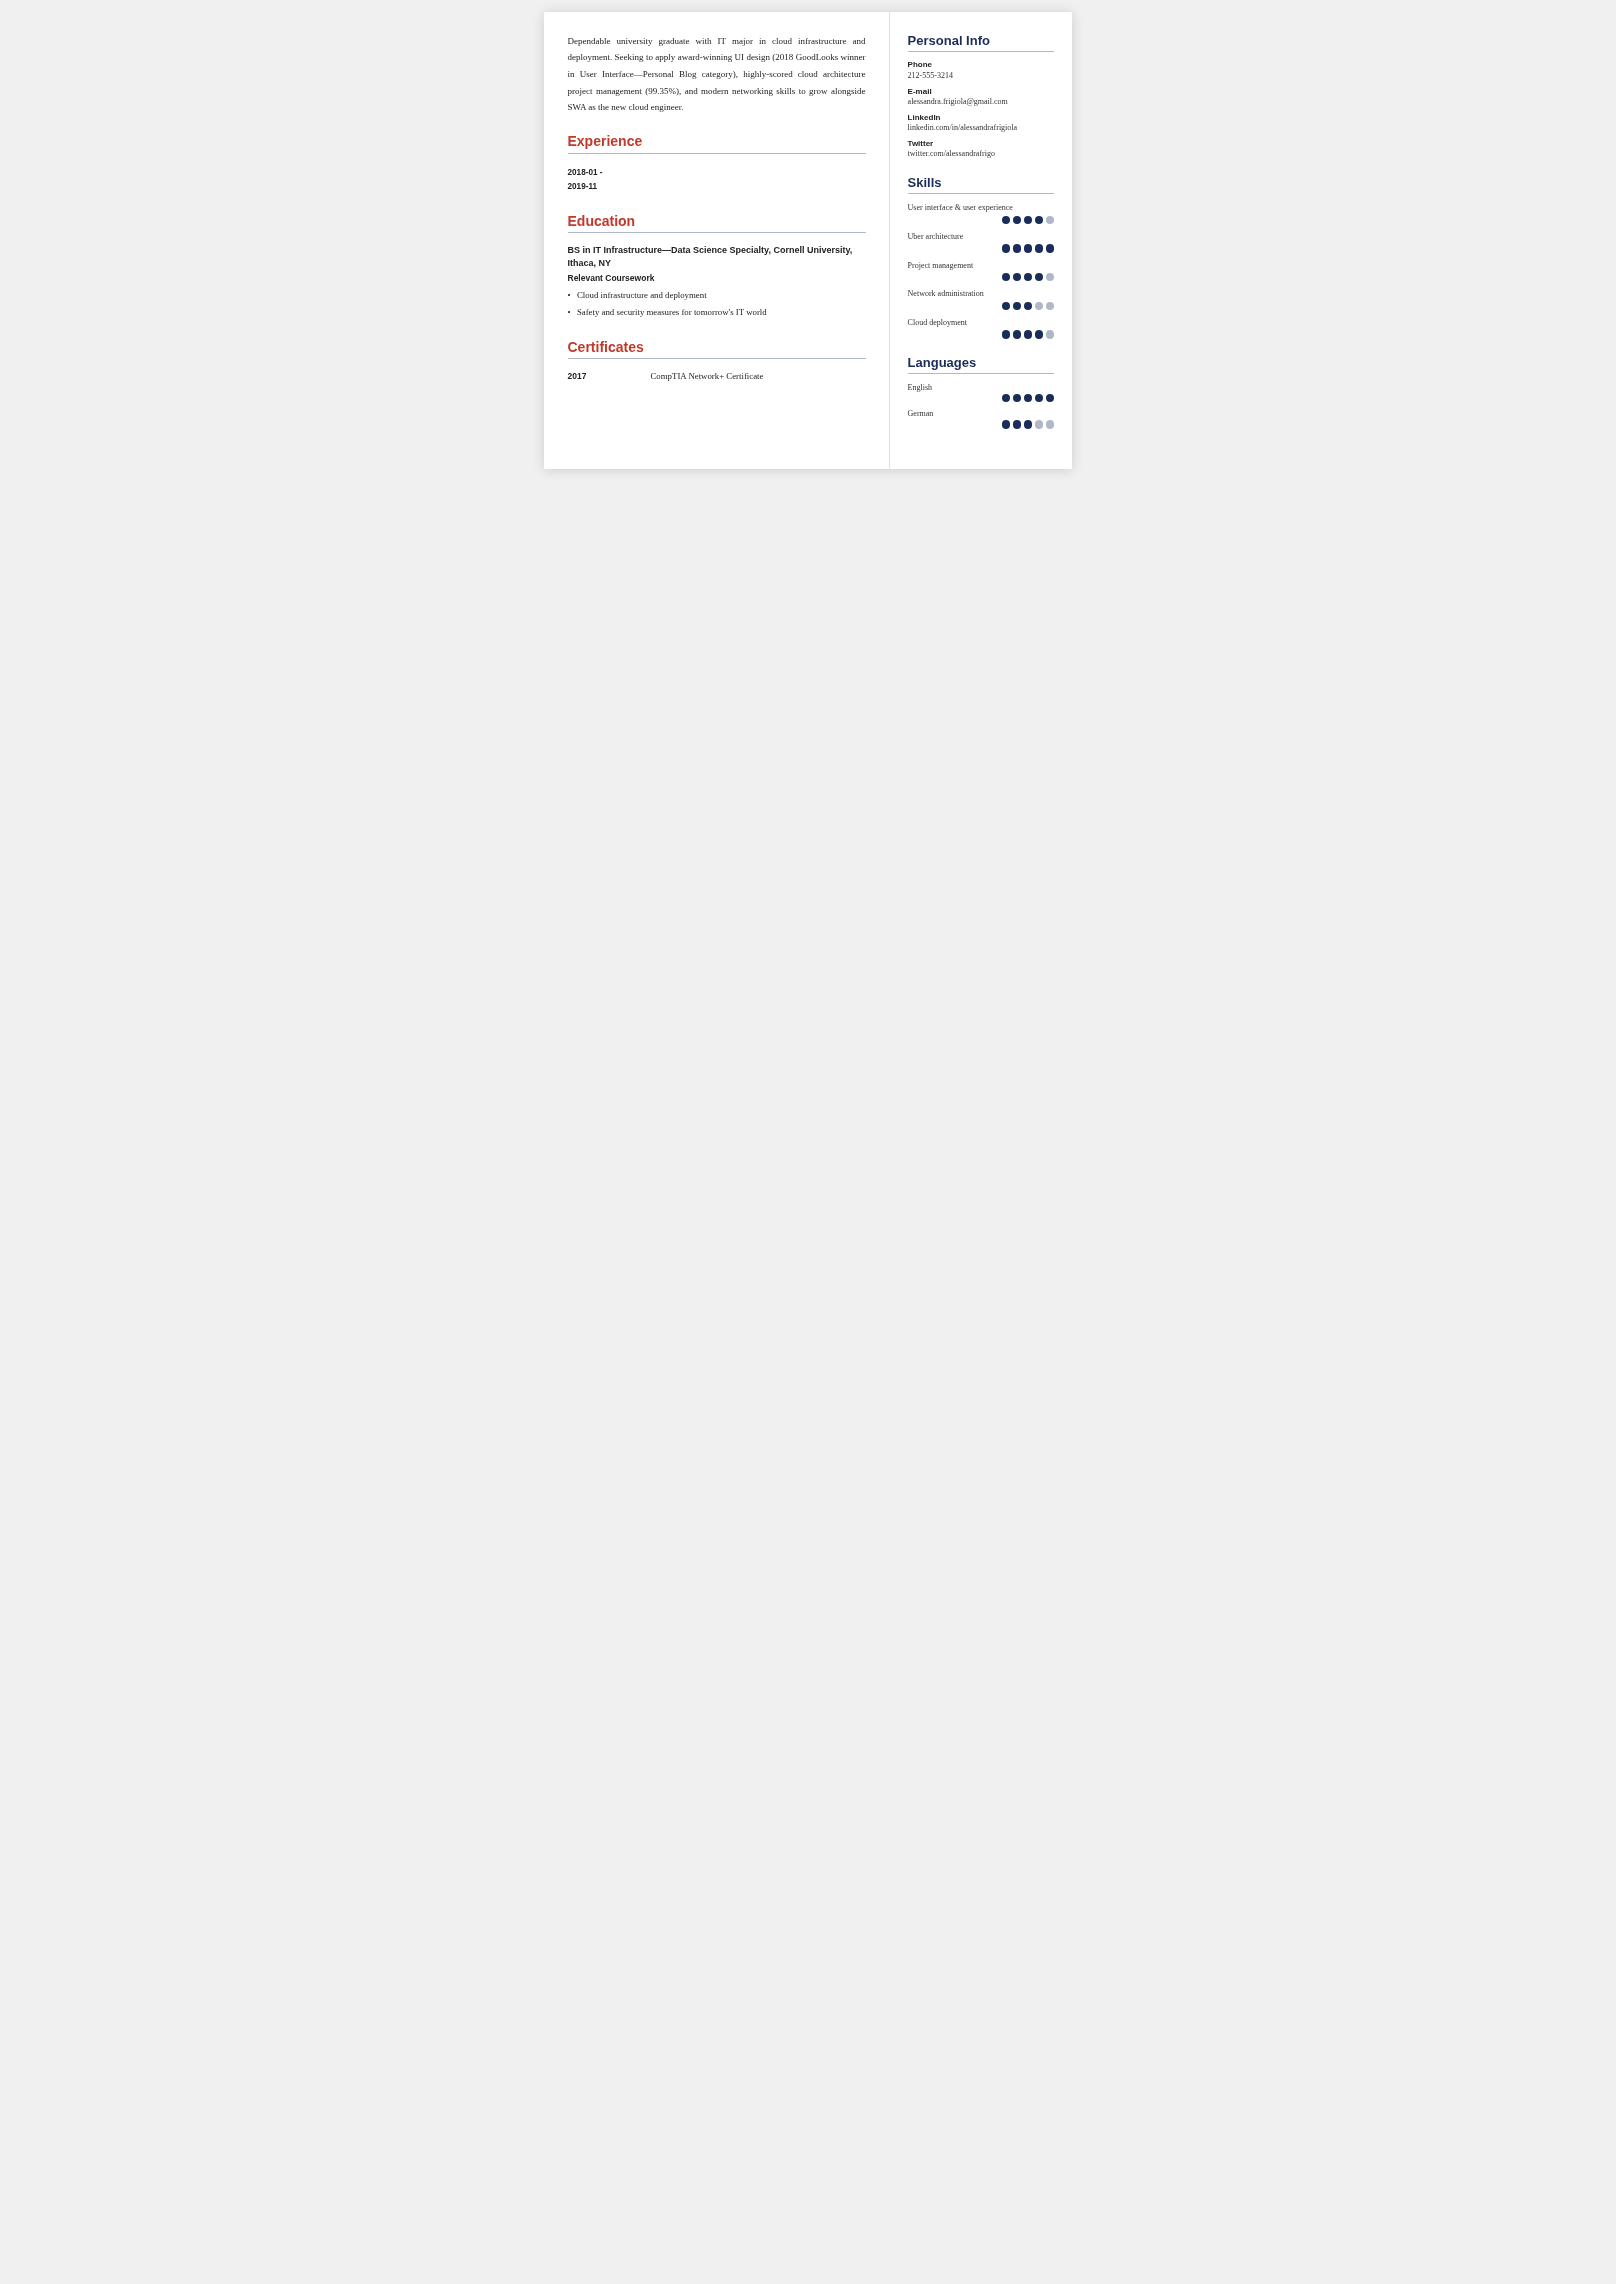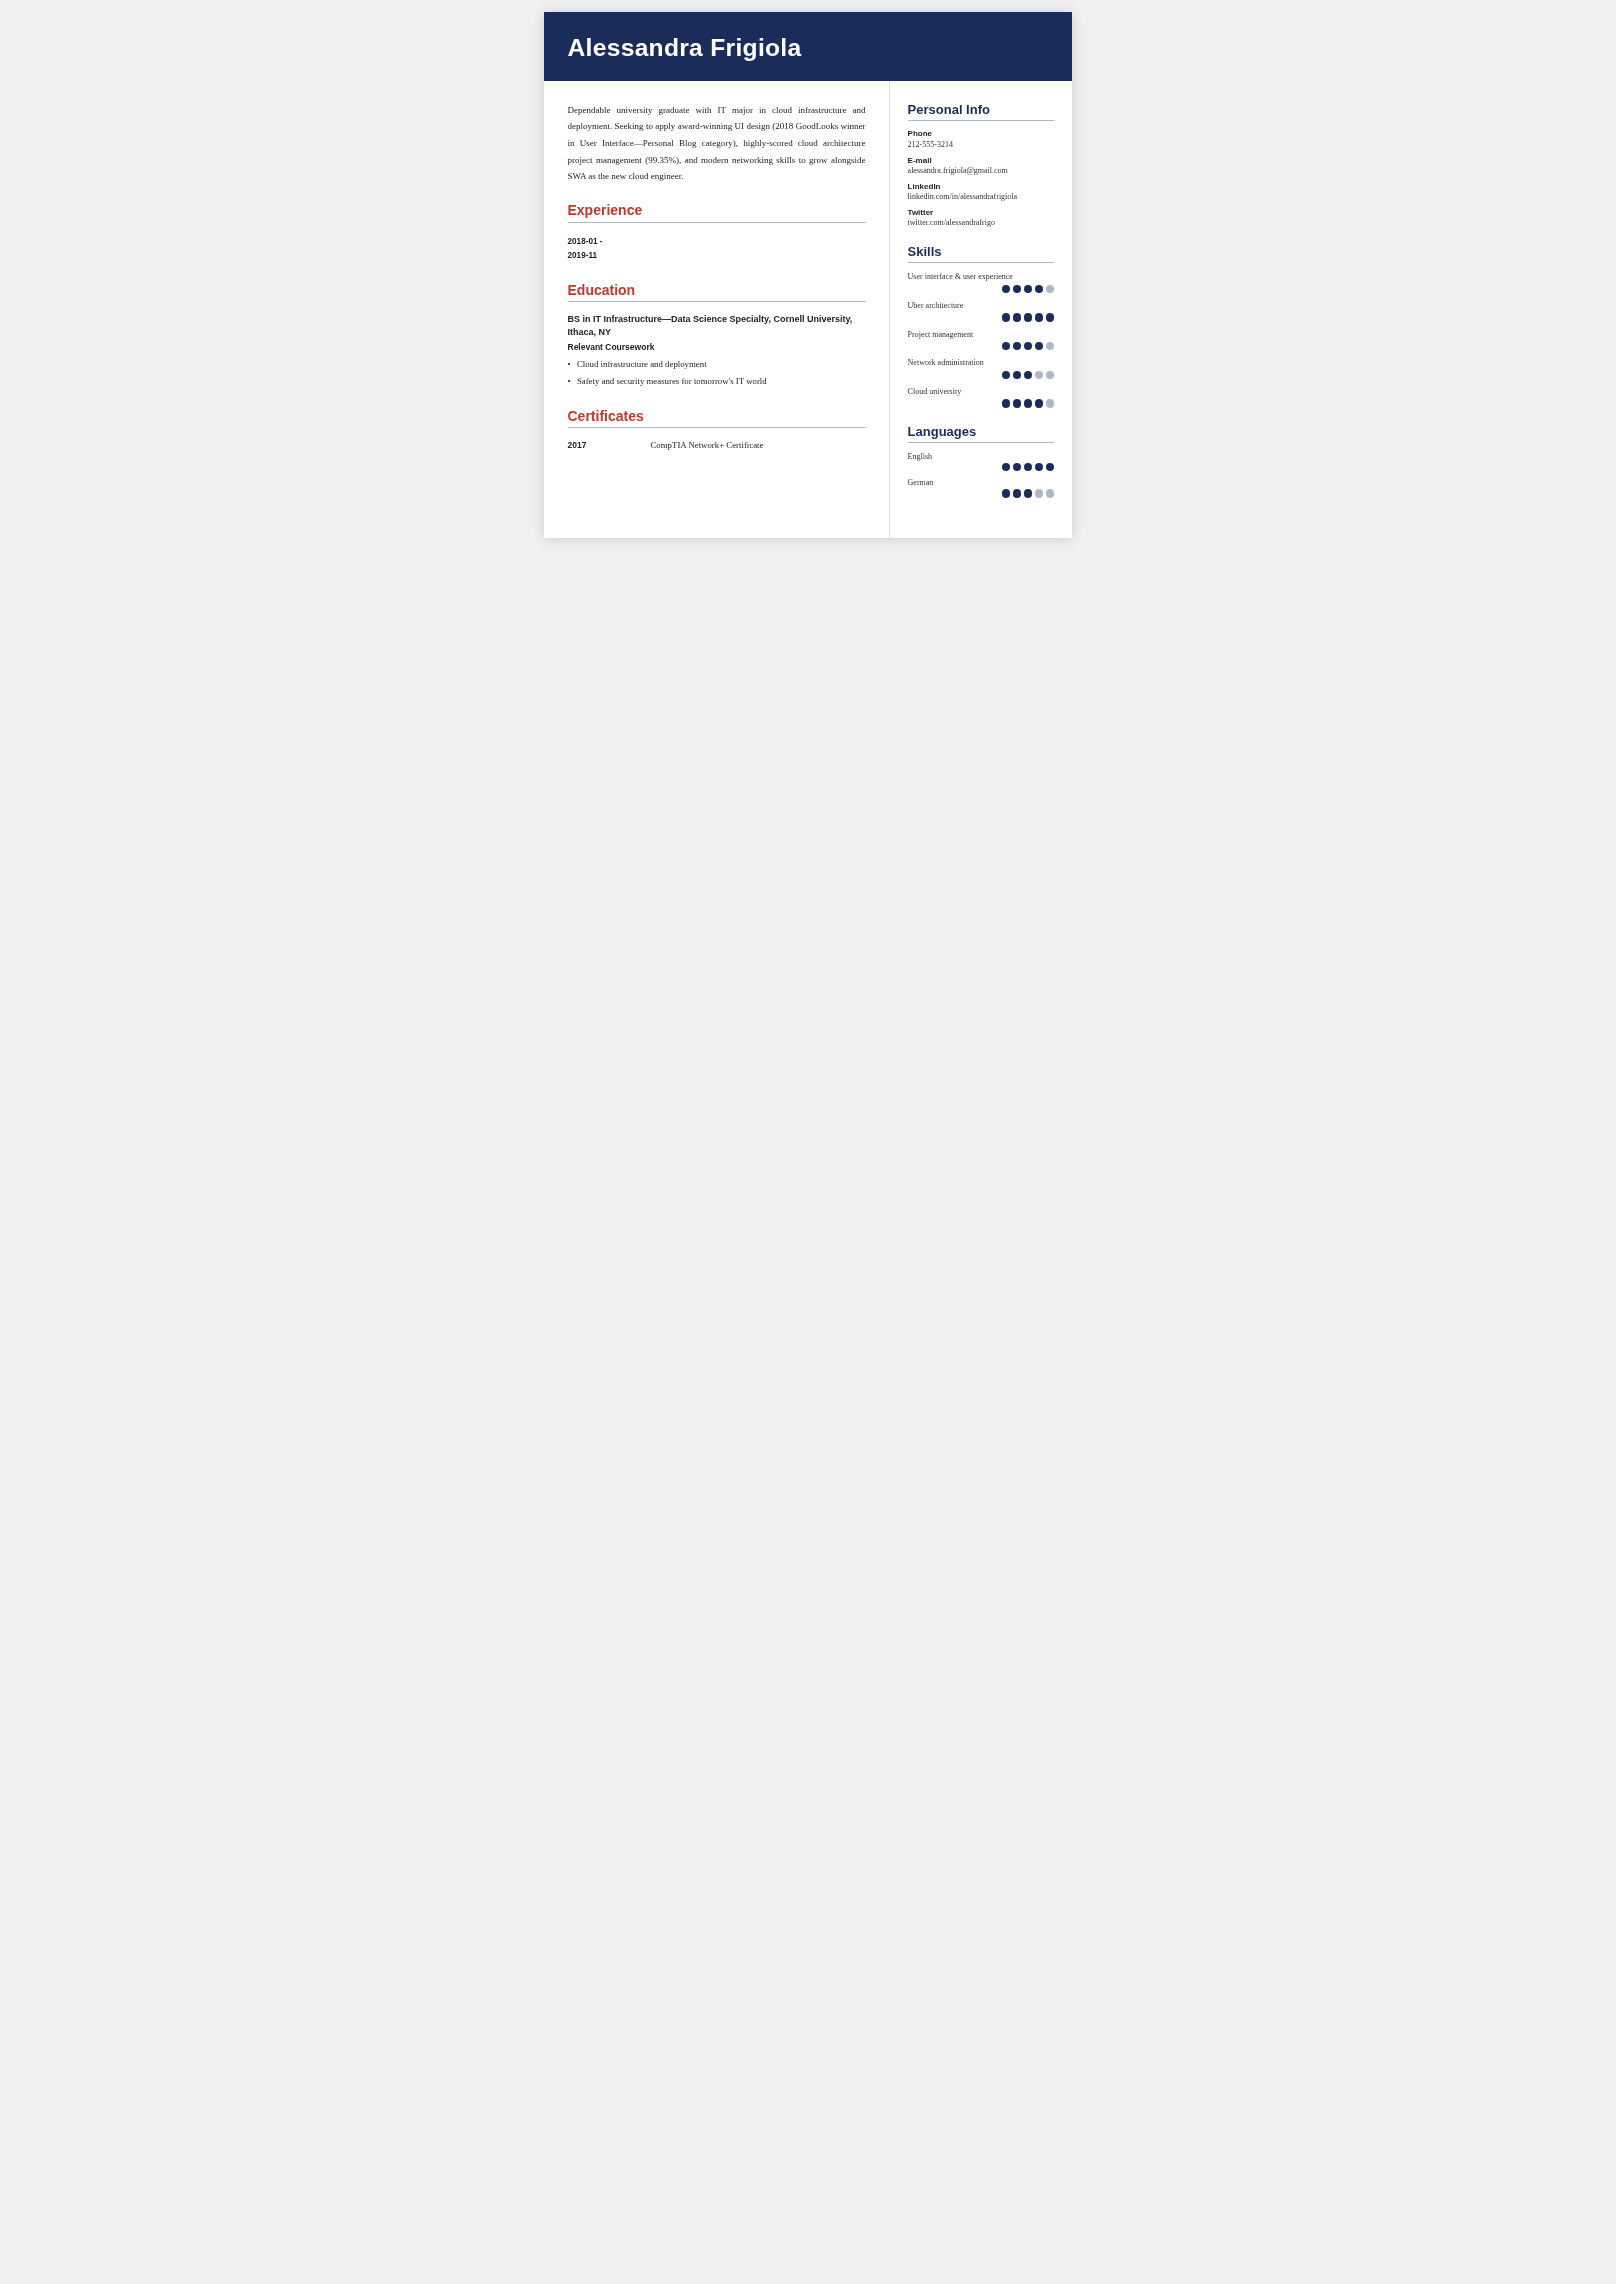--- a/index.html
+++ b/index.html
@@ -239,23 +239,20 @@
       display: flex;
       justify-content: flex-end;
       gap: 2.9px;
     }
   </style>
 </head>
 <body>
 
 <div class="resume">
 
-  <div class="resume-header">
-    <h1>Alessandra Frigiola</h1>
-  </div>
 
   <div class="resume-body">
 
     <div class="left-col">
 
       <p class="summary-text">Dependable university graduate with IT major in cloud infrastructure and deployment. Seeking to apply award-winning UI design (2018 GoodLooks winner in User Interface—Personal Blog category), highly-scored cloud architecture project management (99.35%), and modern networking skills to grow alongside SWA as the new cloud engineer.</p>
 
       <div class="experience-section">
         <div class="section-title">Experience</div>
         <hr class="section-divider">
@@ -355,21 +352,21 @@
           <div class="skill-dots">
             <span class="dot dot-filled"></span>
             <span class="dot dot-filled"></span>
             <span class="dot dot-filled"></span>
             <span class="dot dot-empty"></span>
             <span class="dot dot-empty"></span>
           </div>
         </div>
 
         <div class="skill-item">
-          <div class="skill-name">Cloud university</div>
+          <div class="skill-name">Cloud deployment</div>
           <div class="skill-dots">
             <span class="dot dot-filled"></span>
             <span class="dot dot-filled"></span>
             <span class="dot dot-filled"></span>
             <span class="dot dot-filled"></span>
             <span class="dot dot-empty"></span>
           </div>
         </div>
       </div>
 

